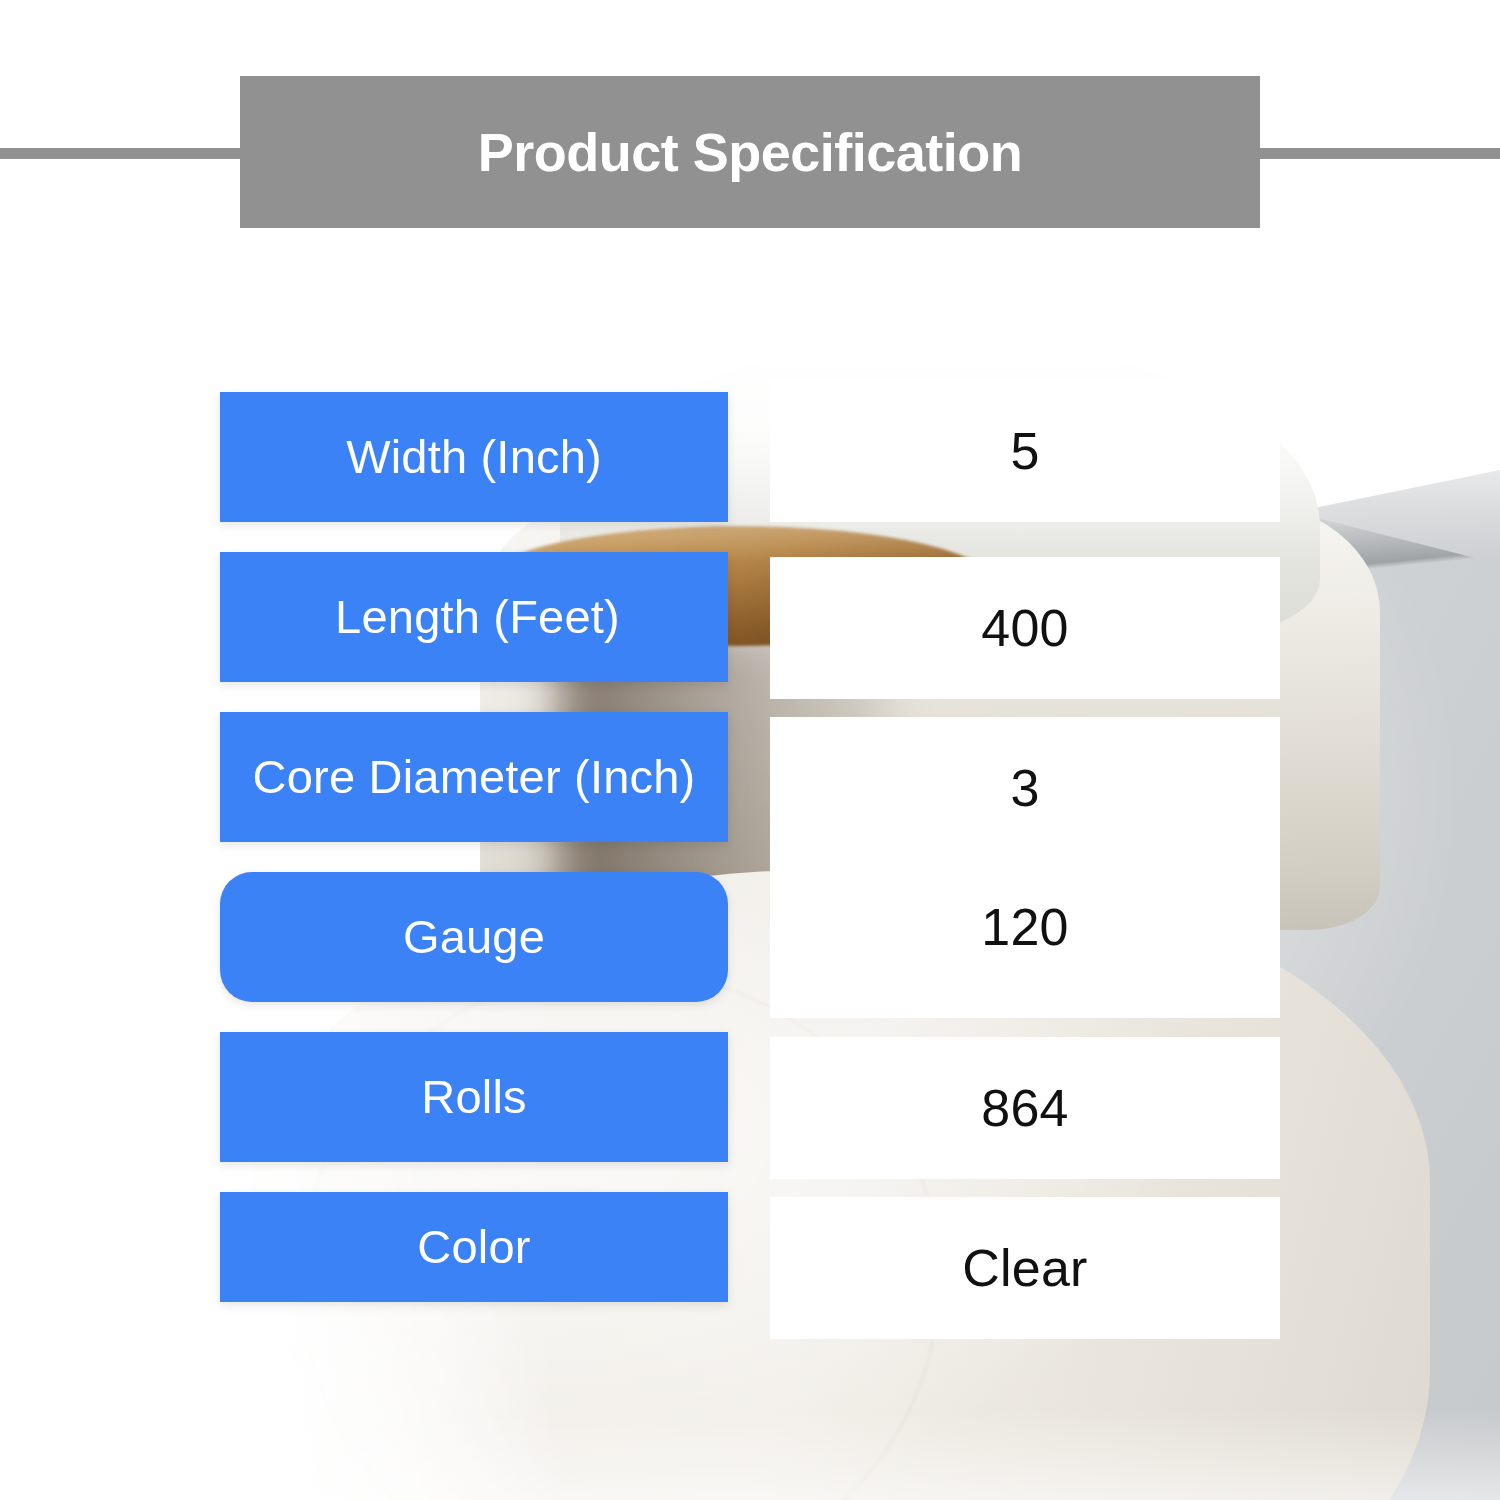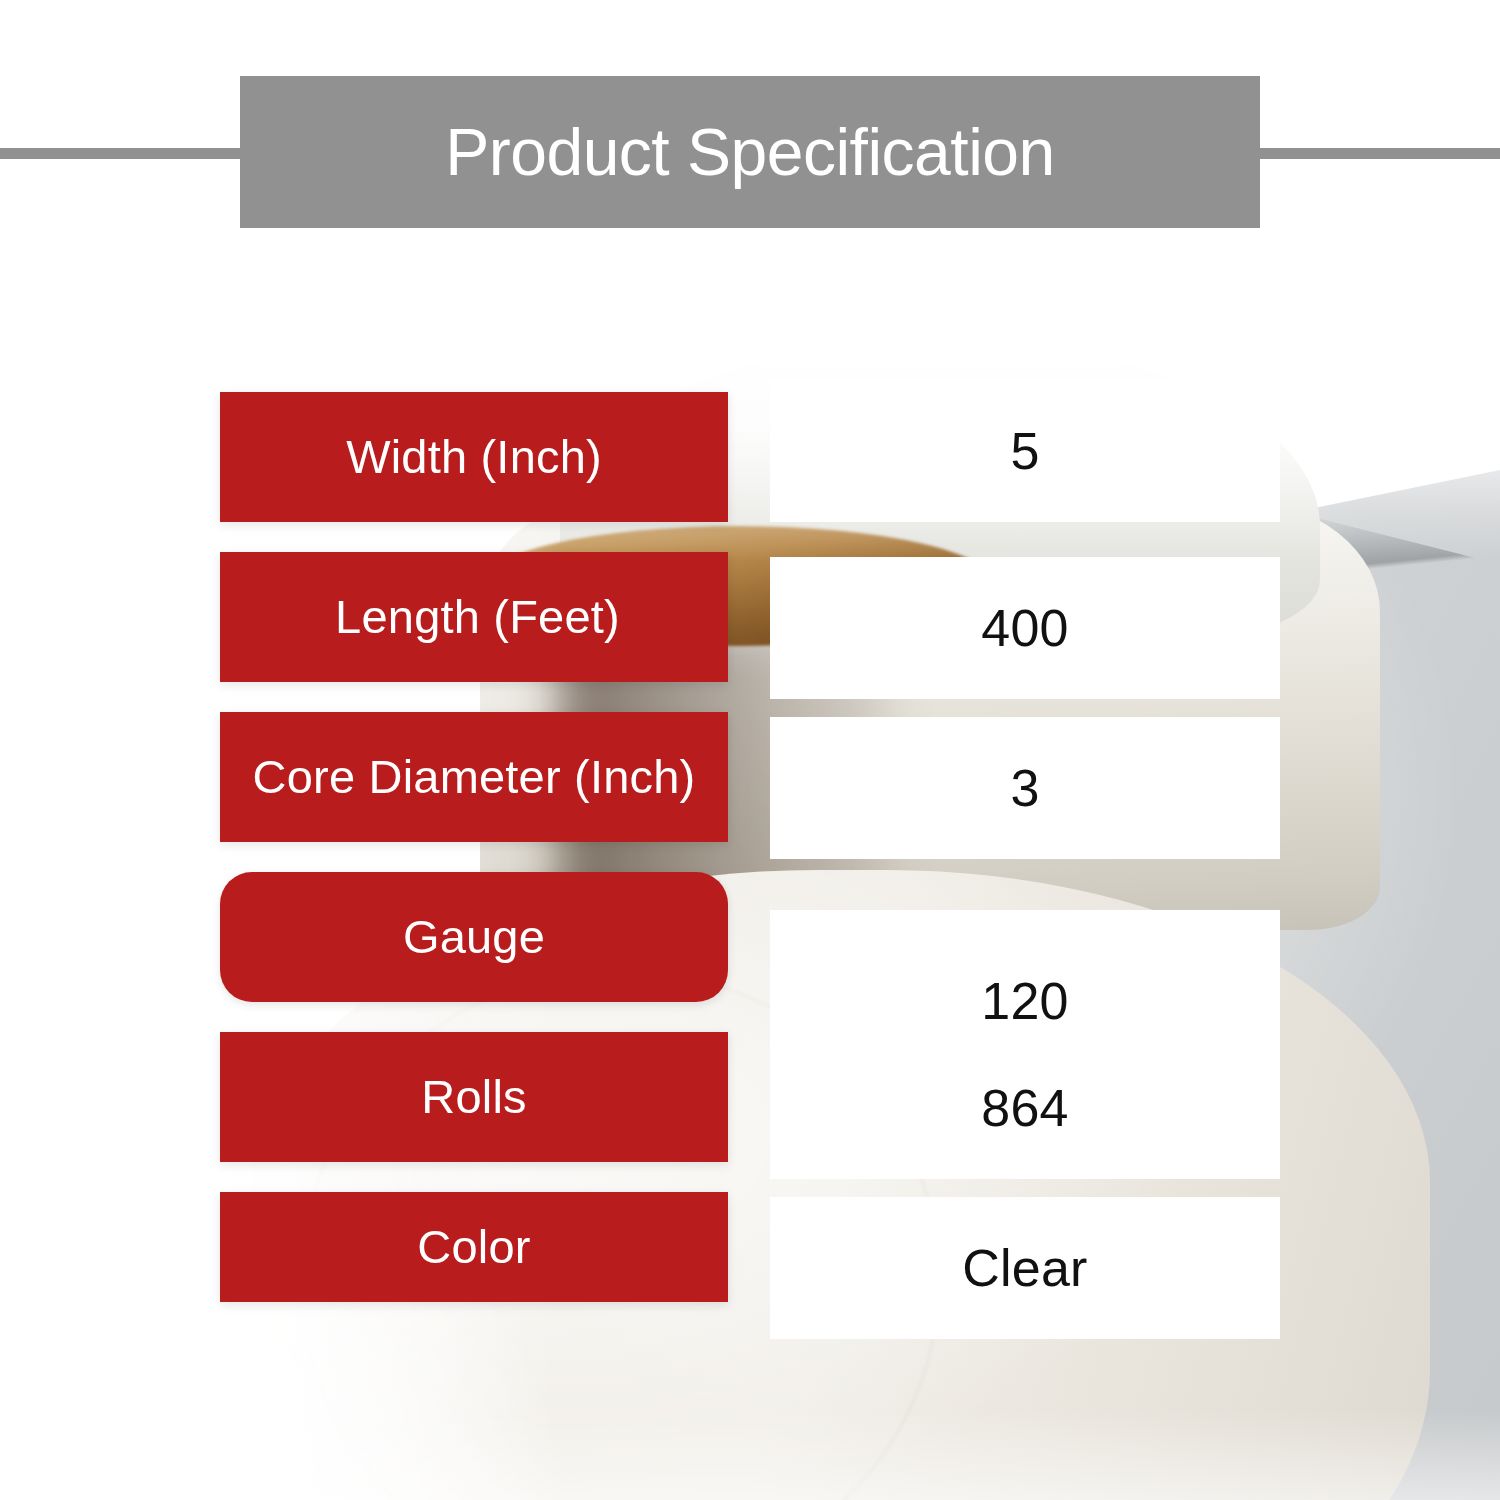--- a/index.html
+++ b/index.html
@@ -174,41 +174,41 @@
     position:absolute;
     left:240px; top:76px;
     width:1020px; height:152px;
     background:#919191;
     display:flex;
     align-items:center;
     justify-content:center;
   }
   .title-text {
     color:#ffffff;
-    font-size:66px;
-    font-weight:400;
+    font-size:54px;
+    font-weight:700;
     letter-spacing:-0.5px;
     line-height:1;
     font-family:"Liberation Sans", sans-serif;
     white-space:nowrap;
   }
 
   
   .spec-table {
     position:absolute;
     left:0; top:0;
     width:1500px; height:1500px;
   }
   .spec-row { position:absolute; left:0; width:1500px; }
 
   .cell-label {
     position:absolute;
     left:220px;
     width:508px;
-    background:#b91c1c;
+    background:#3b82f6;
     display:flex;
     align-items:center;
     justify-content:center;
     text-align:center;
     box-shadow:0 3px 10px rgba(0,0,0,.10);
   }
   .cell-label .txt {
     color:#ffffff;
     font-size:47px;
     font-weight:300;
@@ -293,21 +293,21 @@
           <span class="txt">Core Diameter (Inch)</span>
         </div>
         <div class="cell-value" style="top: 717px; height: 142px;">
           <span class="txt">3</span>
         </div>
       </div>
       <div class="spec-row">
         <div class="cell-label" style="top: 872px; height: 130px; border-radius: 32px;">
           <span class="txt">Gauge</span>
         </div>
-        <div class="cell-value" style="top: 910px; height: 182px;">
+        <div class="cell-value" style="top: 836px; height: 182px;">
           <span class="txt">120</span>
         </div>
       </div>
       <div class="spec-row">
         <div class="cell-label" style="top: 1032px; height: 130px;">
           <span class="txt">Rolls</span>
         </div>
         <div class="cell-value" style="top: 1037px; height: 142px;">
           <span class="txt">864</span>
         </div>

